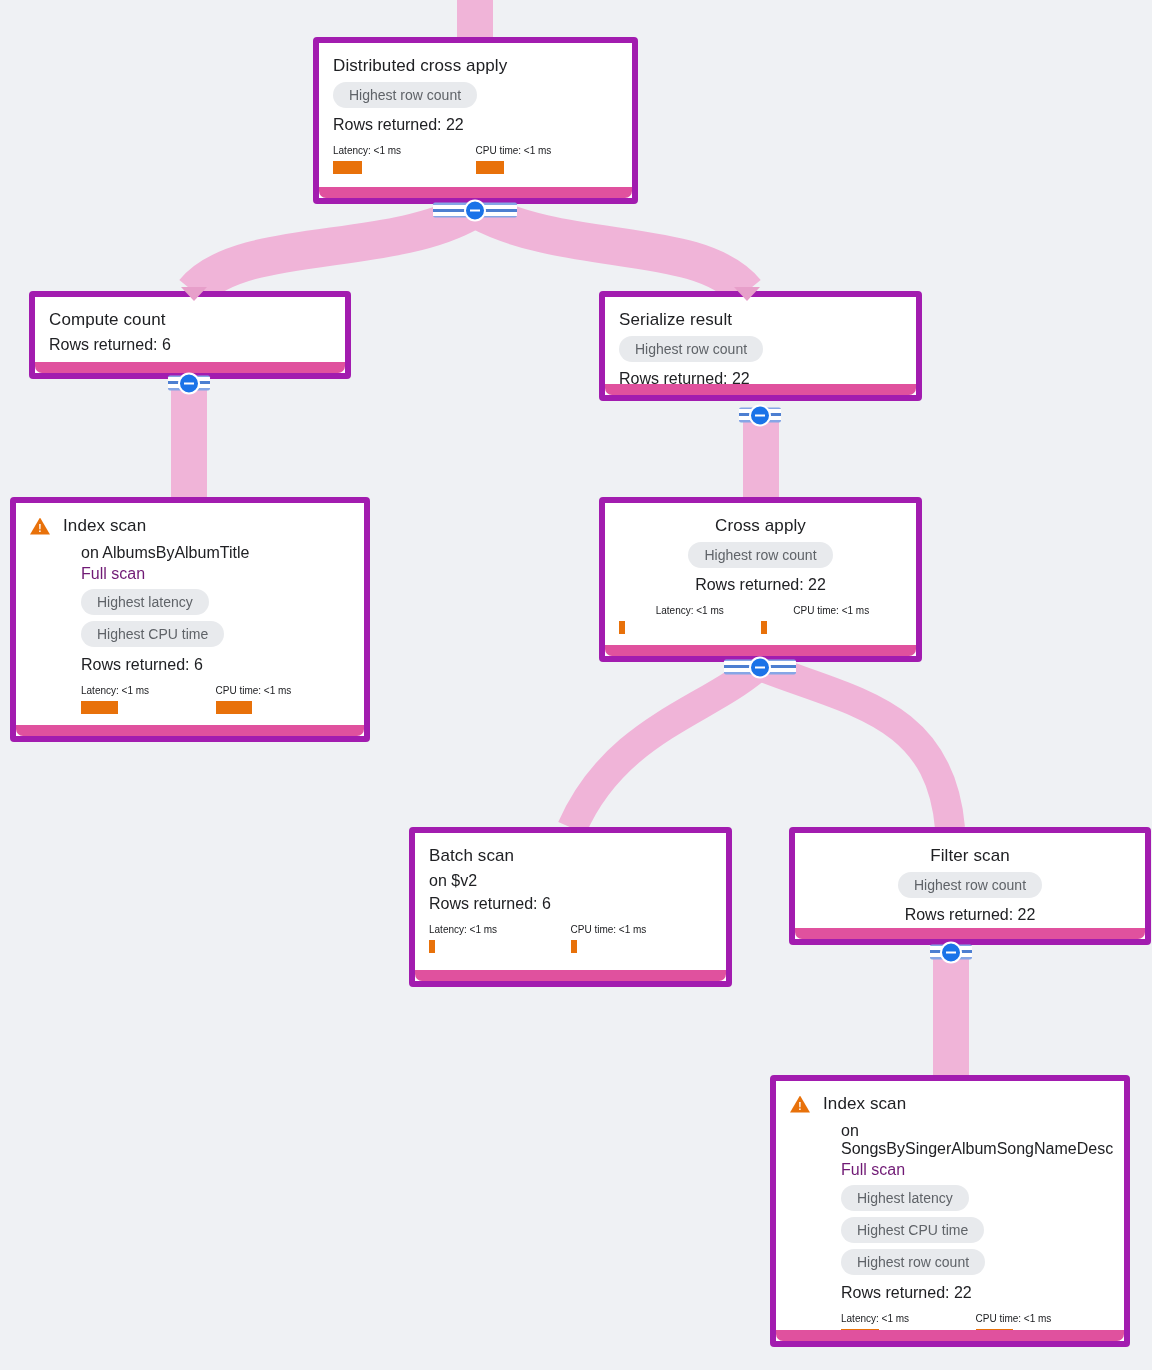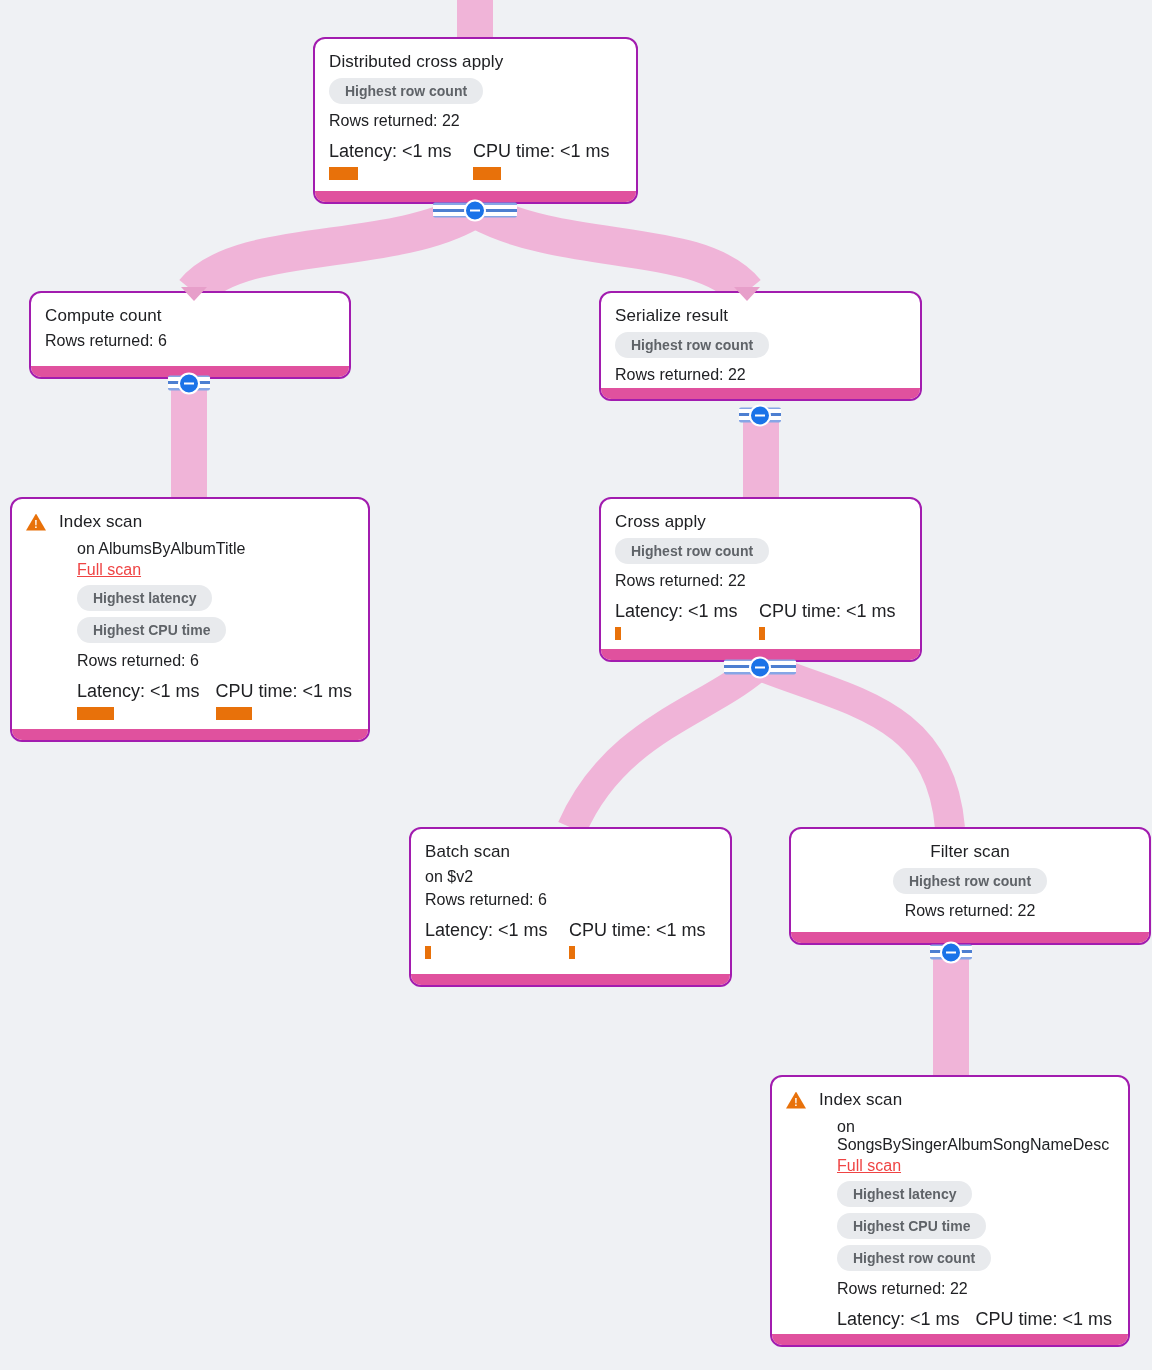--- a/index.html
+++ b/index.html
@@ -13,44 +13,44 @@
   #canvas { position:relative; width:1152px; height:1370px; }
 
   
   svg.edges { position:absolute; left:0; top:0; z-index:0; }
   svg.arrows { position:absolute; left:0; top:0; z-index:2; pointer-events:none; }
 
   
   .node {
     position:absolute; z-index:1;
     background:#ffffff;
-    border:2px solid #a21caf;
-    border-radius:12px;
+    border:6px solid #a21caf;
+    border-radius:4px;
     padding:13px 14px 0 14px;
     overflow:hidden;
   }
   .bottombar {
     position:absolute; left:0; right:0; bottom:0; height:11px;
     background:#e0519e;
     border-radius:0 0 7px 7px;
   }
   .title { font-size:17px; font-weight:500; color:#202124; letter-spacing:.1px; margin-bottom:6px; }
   .line  { font-size:16px; color:#202124; margin-top:5px; }
-  .fullscan { color:#ef4444;text-decoration:underline; }
-  .badge-row { margin-top:6px;font-weight:bold; }
+  .fullscan { color:#701a75; }
+  .badge-row { margin-top:6px; }
   .badge {
     display:inline-block;
     background:#e8eaed; color:#5f6368;
     font-size:14px; line-height:1;
     padding:6px 16px; border-radius:14px;
     white-space:nowrap;
   }
   .metrics { display:flex; margin-top:11px; }
   .metric  { width:144px; }
-  .metric .mlabel { font-size:18px; color:#202124; }
+  .metric .mlabel { font-size:10px; color:#202124; }
   .metric .bar { height:13px; background:#e8710a; margin-top:5px; }
 
   
   .head { display:flex; align-items:center; gap:13px; }
   .indent { margin-left:51px; }
   .warn {
     width:20px; height:17px; flex:0 0 20px;
     background:#e8710a;
     clip-path:polygon(50% 0,100% 100%,0 100%);
     position:relative;
@@ -77,21 +77,21 @@
     background:#1a73e8; border:2px solid #ffffff;
     display:flex; align-items:center; justify-content:center;
   }
   .circle i { display:block; width:10px; height:2px; background:#ffffff; }
 
   
   #n0 { left:313px; top:37px;   width:325px; height:167px; }
   #n1 { left:29px;  top:291px;  width:322px; height:88px;  }
   #n2 { left:10px;  top:497px;  width:360px; height:245px; }
   #n3 { left:599px; top:291px;  width:323px; height:110px; }
-  #n4 { left:599px; top:497px;  width:323px; height:165px; }
+  #n4 { left:599px; top:497px;  width:323px; height:165px;text-align:center; }
   #n5 { left:409px; top:827px;  width:323px; height:160px; }
   #n6 { left:789px; top:827px;  width:362px; height:118px;text-align:center; }
   #n7 { left:770px; top:1075px; width:360px; height:272px; }
 
   #c0 { left:475px; top:210px; } #c0 .stripes { width:84px; }
   #c1 { left:189px; top:383px; } #c1 .stripes { width:42px; }
   #c2 { left:760px; top:415px; } #c2 .stripes { width:42px; }
   #c3 { left:760px; top:667px; } #c3 .stripes { width:72px; }
   #c4 { left:951px; top:952px; } #c4 .stripes { width:42px; }
 </style>

